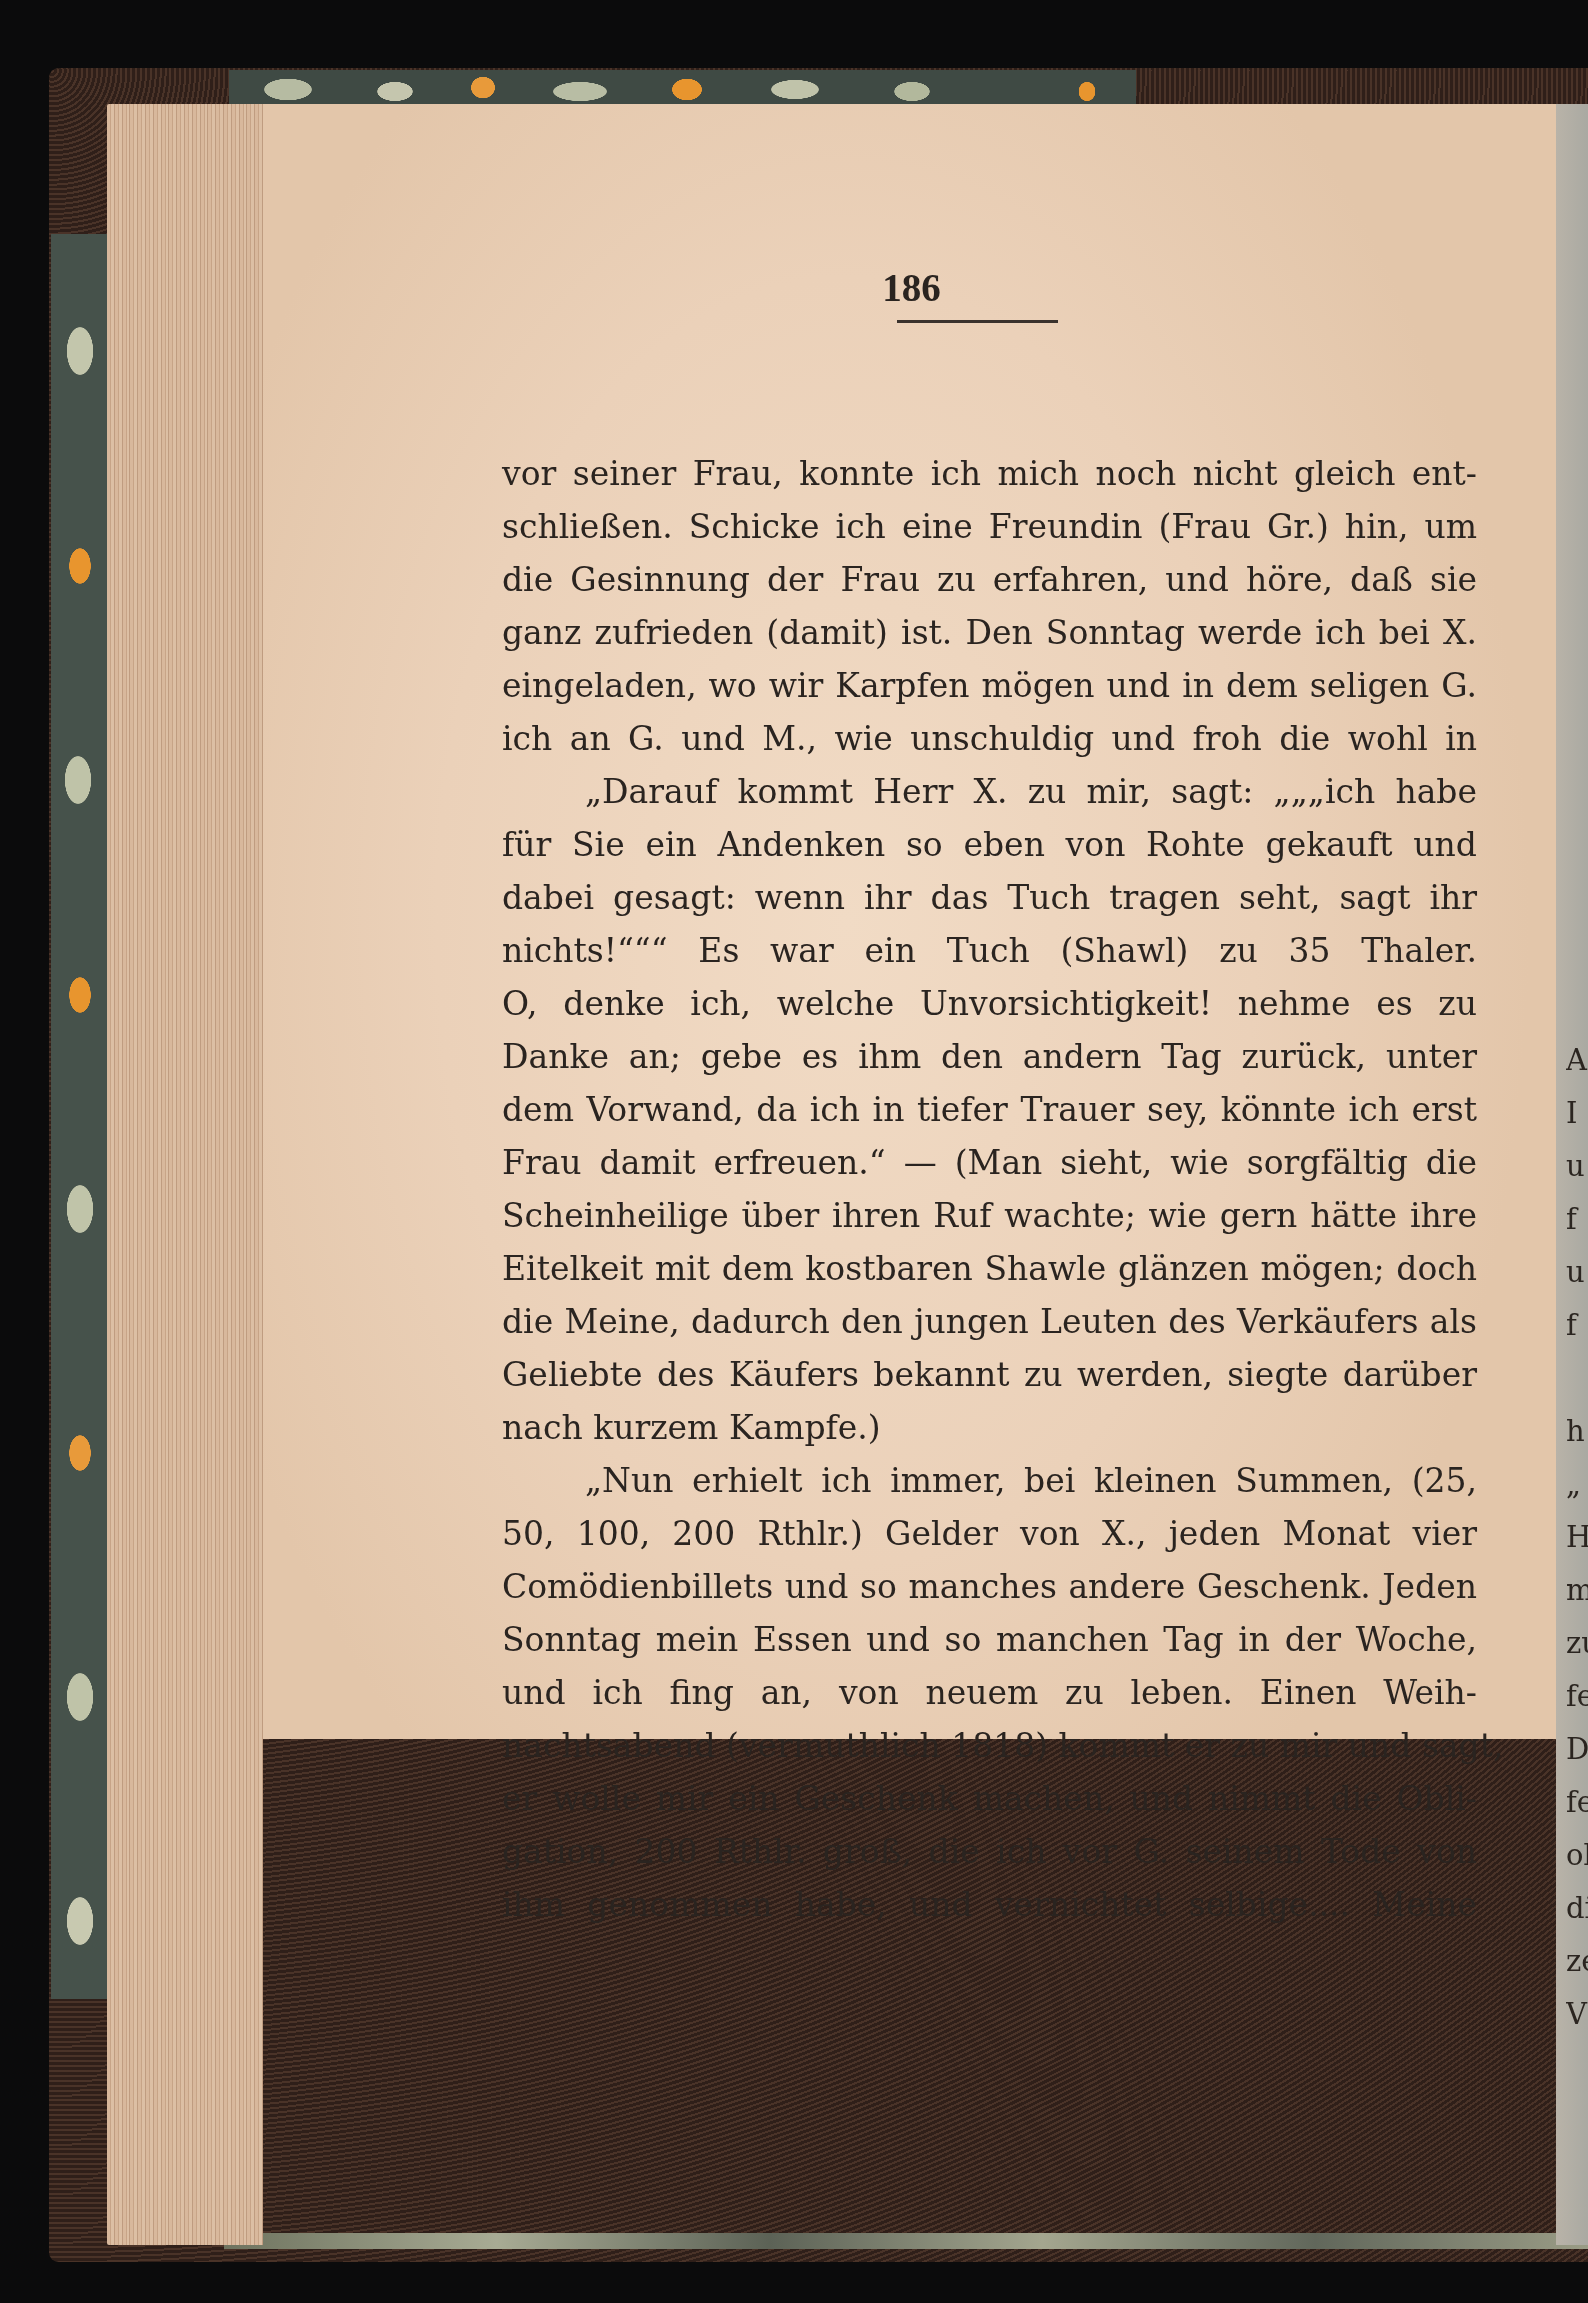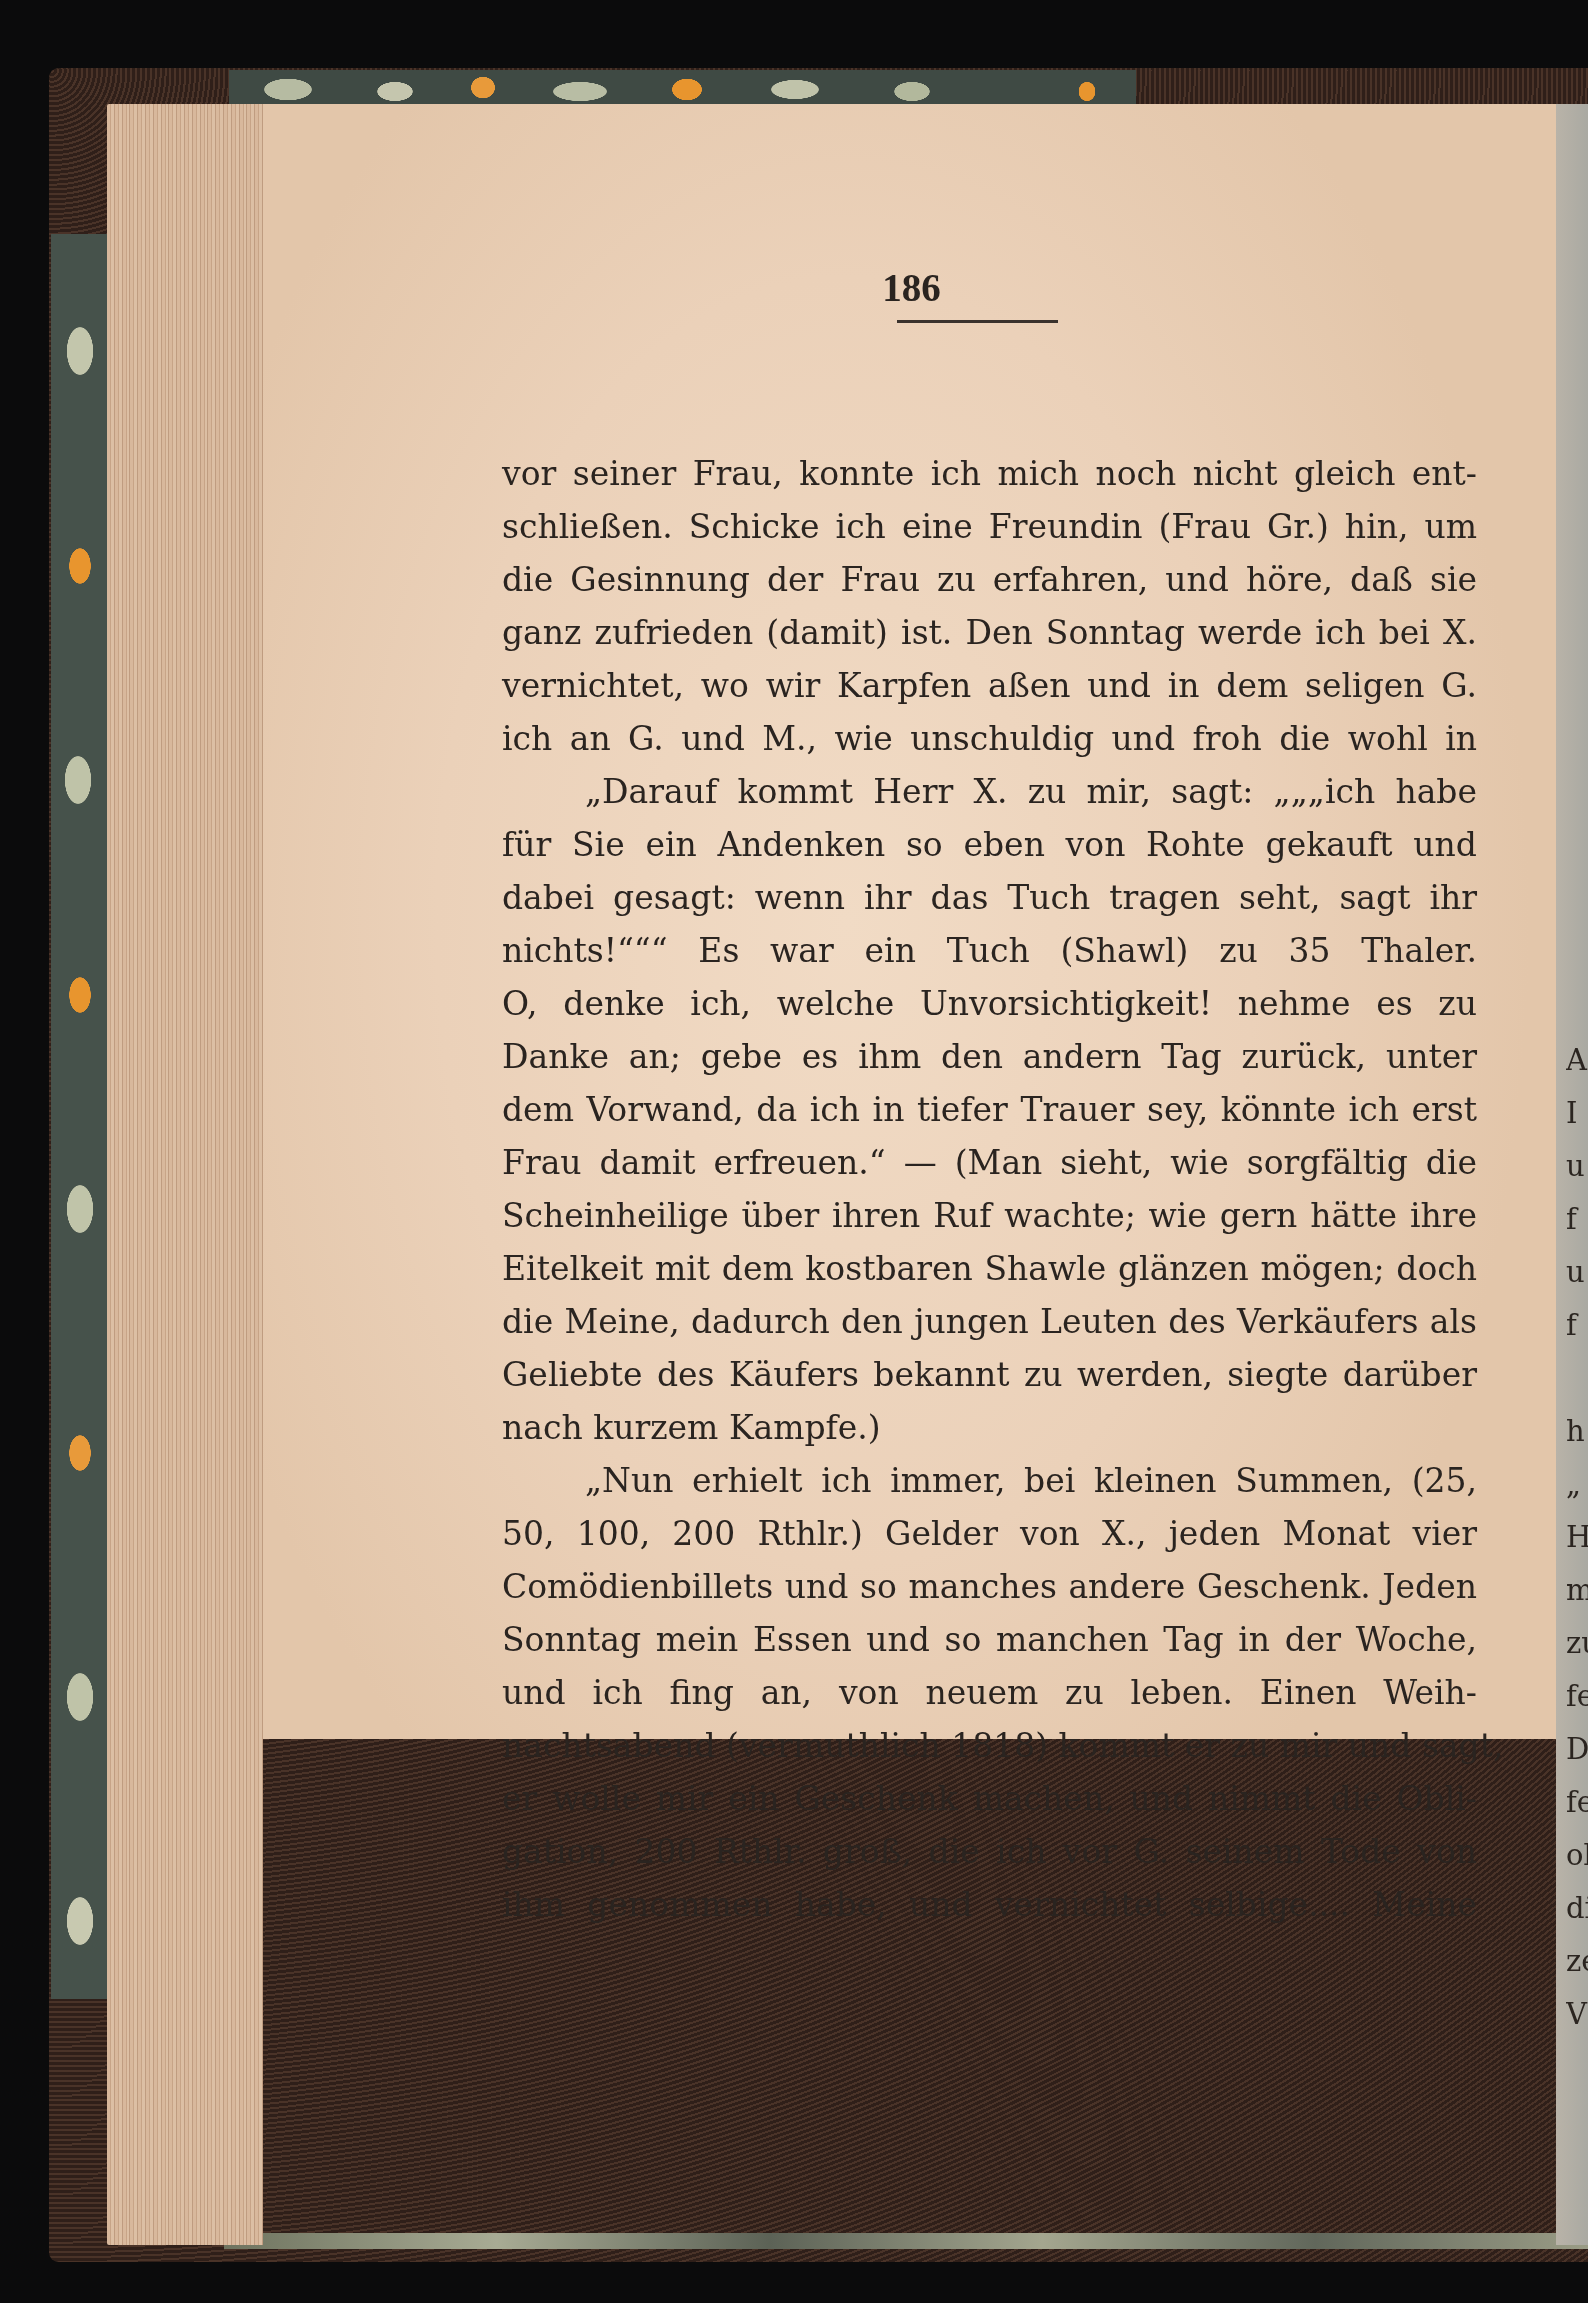--- a/index.html
+++ b/index.html
@@ -93,21 +93,21 @@
 <div class="page-edges"></div>
 
 <div class="page">
   <div class="page-number">186</div>
   <div class="page-number-rule"></div>
   <div class="text-block" id="text-block">
       <span class="line">vor seiner Frau, konnte ich mich noch nicht gleich ent-</span>
       <span class="line">schließen. Schicke ich eine Freundin (Frau Gr.) hin, um</span>
       <span class="line">die Gesinnung der Frau zu erfahren, und höre, daß sie</span>
       <span class="line">ganz zufrieden (damit) ist. Den Sonntag werde ich bei X.</span>
-      <span class="line">vernichtet, wo wir Karpfen aßen und in dem seligen G.</span>
+      <span class="line">eingeladen, wo wir Karpfen mögen und in dem seligen G.</span>
       <span class="line">ich an G. und M., wie unschuldig und froh die wohl in</span>
       <span class="line indent">„Darauf kommt Herr X. zu mir, sagt: „„„ich habe</span>
       <span class="line">für Sie ein Andenken so eben von Rohte gekauft und</span>
       <span class="line">dabei gesagt: wenn ihr das Tuch tragen seht, sagt ihr</span>
       <span class="line">nichts!“““ Es war ein Tuch (Shawl) zu 35 Thaler.</span>
       <span class="line">O, denke ich, welche Unvorsichtigkeit! nehme es zu</span>
       <span class="line">Danke an; gebe es ihm den andern Tag zurück, unter</span>
       <span class="line">dem Vorwand, da ich in tiefer Trauer sey, könnte ich erst</span>
       <span class="line">Frau damit erfreuen.“ — (Man sieht, wie sorgfältig die</span>
       <span class="line">Scheinheilige über ihren Ruf wachte; wie gern hätte ihre</span>

